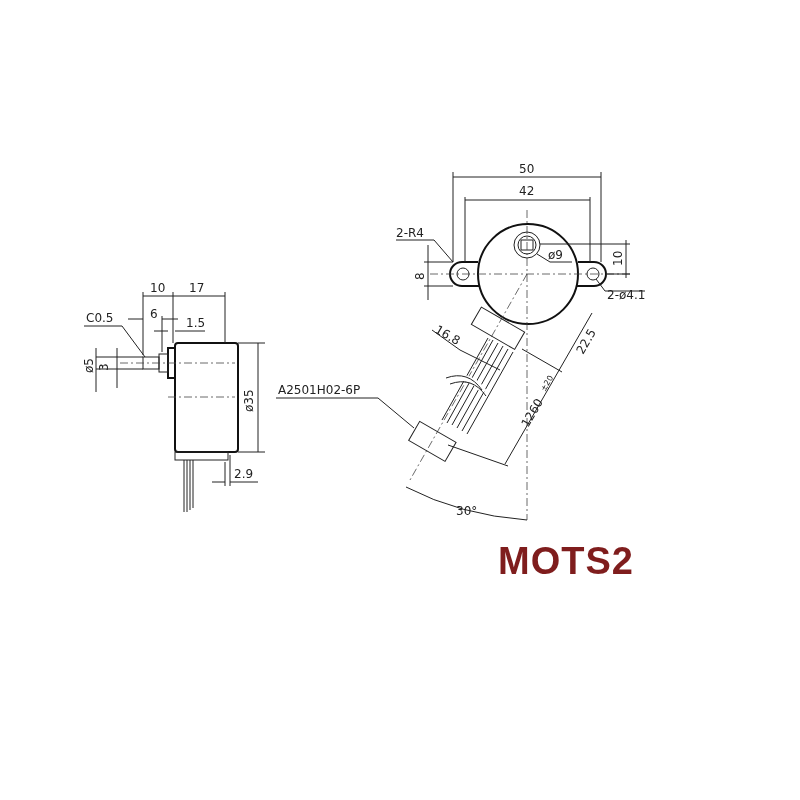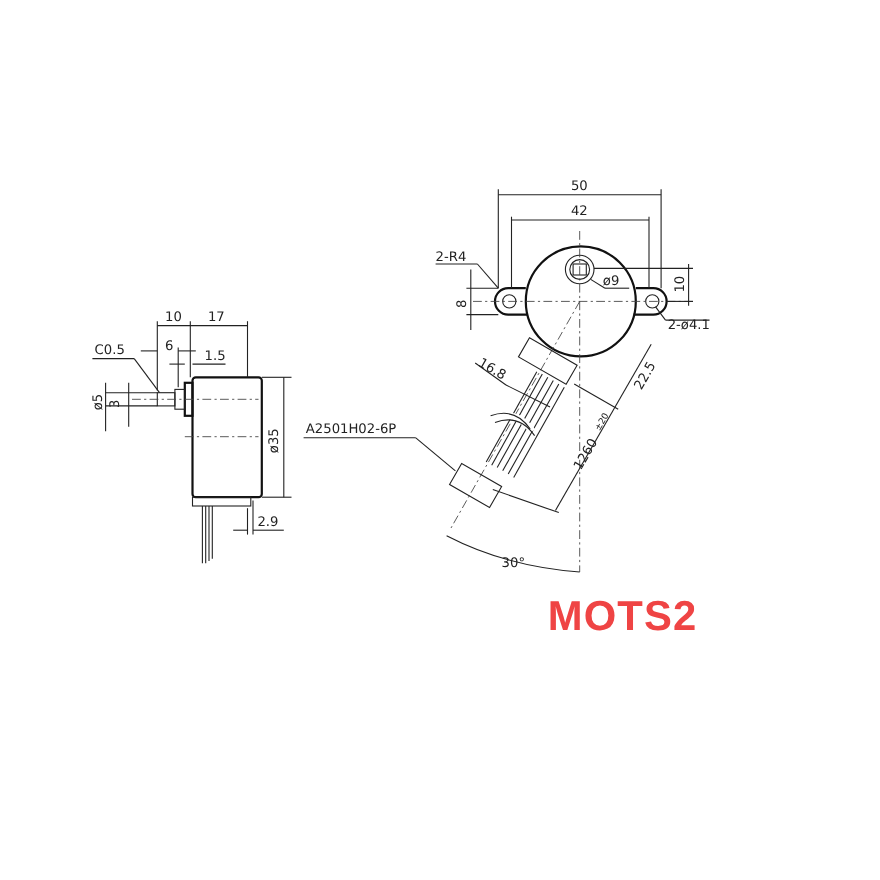--- a/index.html
+++ b/index.html
@@ -2,21 +2,21 @@
 <html><head>
 <meta charset="utf-8">
 <style>
   html, body { margin: 0; padding: 0; background: #ffffff; }
   body { width: 800px; height: 800px; position: relative; overflow: hidden; font-family: "Liberation Sans", sans-serif; }
   svg { position: absolute; left: 0; top: 0; }
   .dim { font-family: "DejaVu Sans", sans-serif; font-size: 12px; fill: #222; }
   .ln { stroke: #222; stroke-width: 1; fill: none; }
   .thick { stroke: #111; stroke-width: 2; fill: none; }
   .center { stroke: #444; stroke-width: 0.8; stroke-dasharray: 8 3 2 3; fill: none; }
-  .model { position: absolute; left: 498px; top: 540px; font-family: "Liberation Sans", sans-serif; font-weight: bold; font-size: 38px; color: #ef4444; letter-spacing: 1px; }
+  .model { position: absolute; left: 498px; top: 540px; font-family: "Liberation Sans", sans-serif; font-weight: bold; font-size: 38px; color: #7f1d1d; letter-spacing: 1px; }
 </style>
 </head>
 <body>
 
 <svg width="800" height="800" viewBox="0 0 800 800">
 
   <g>
 
     <rect x="175" y="343" width="63" height="109" rx="3" class="thick"></rect>
 

